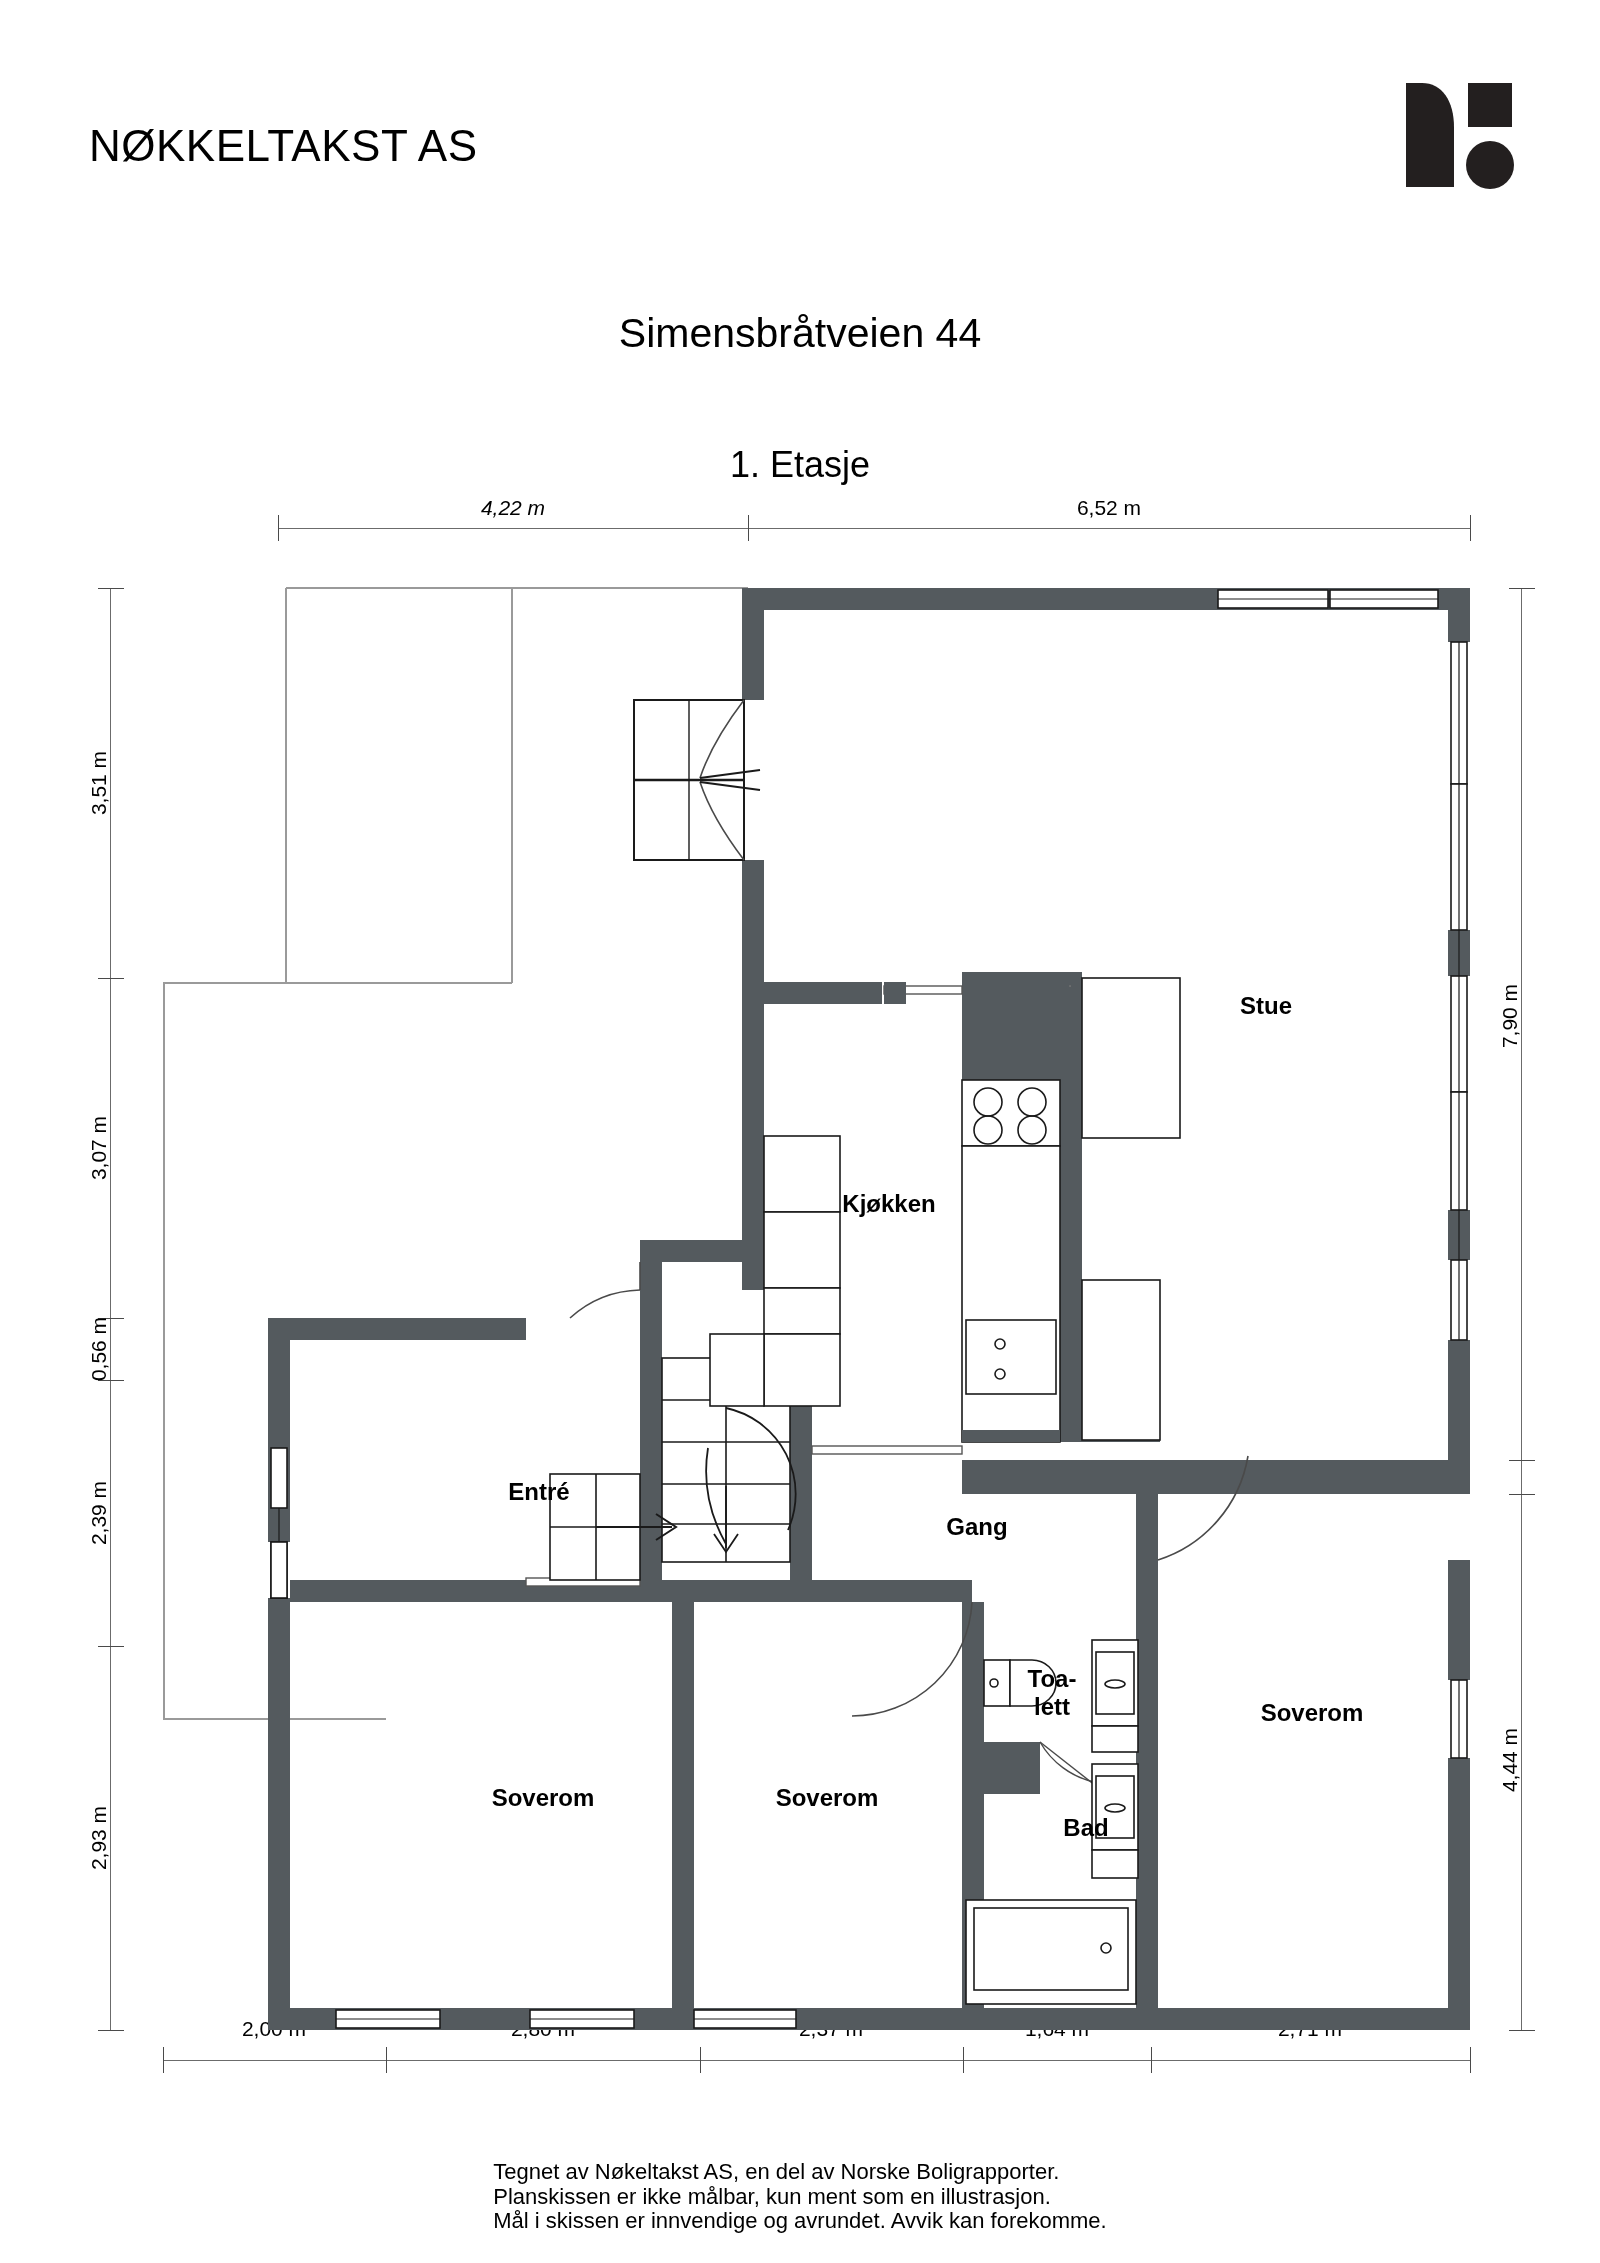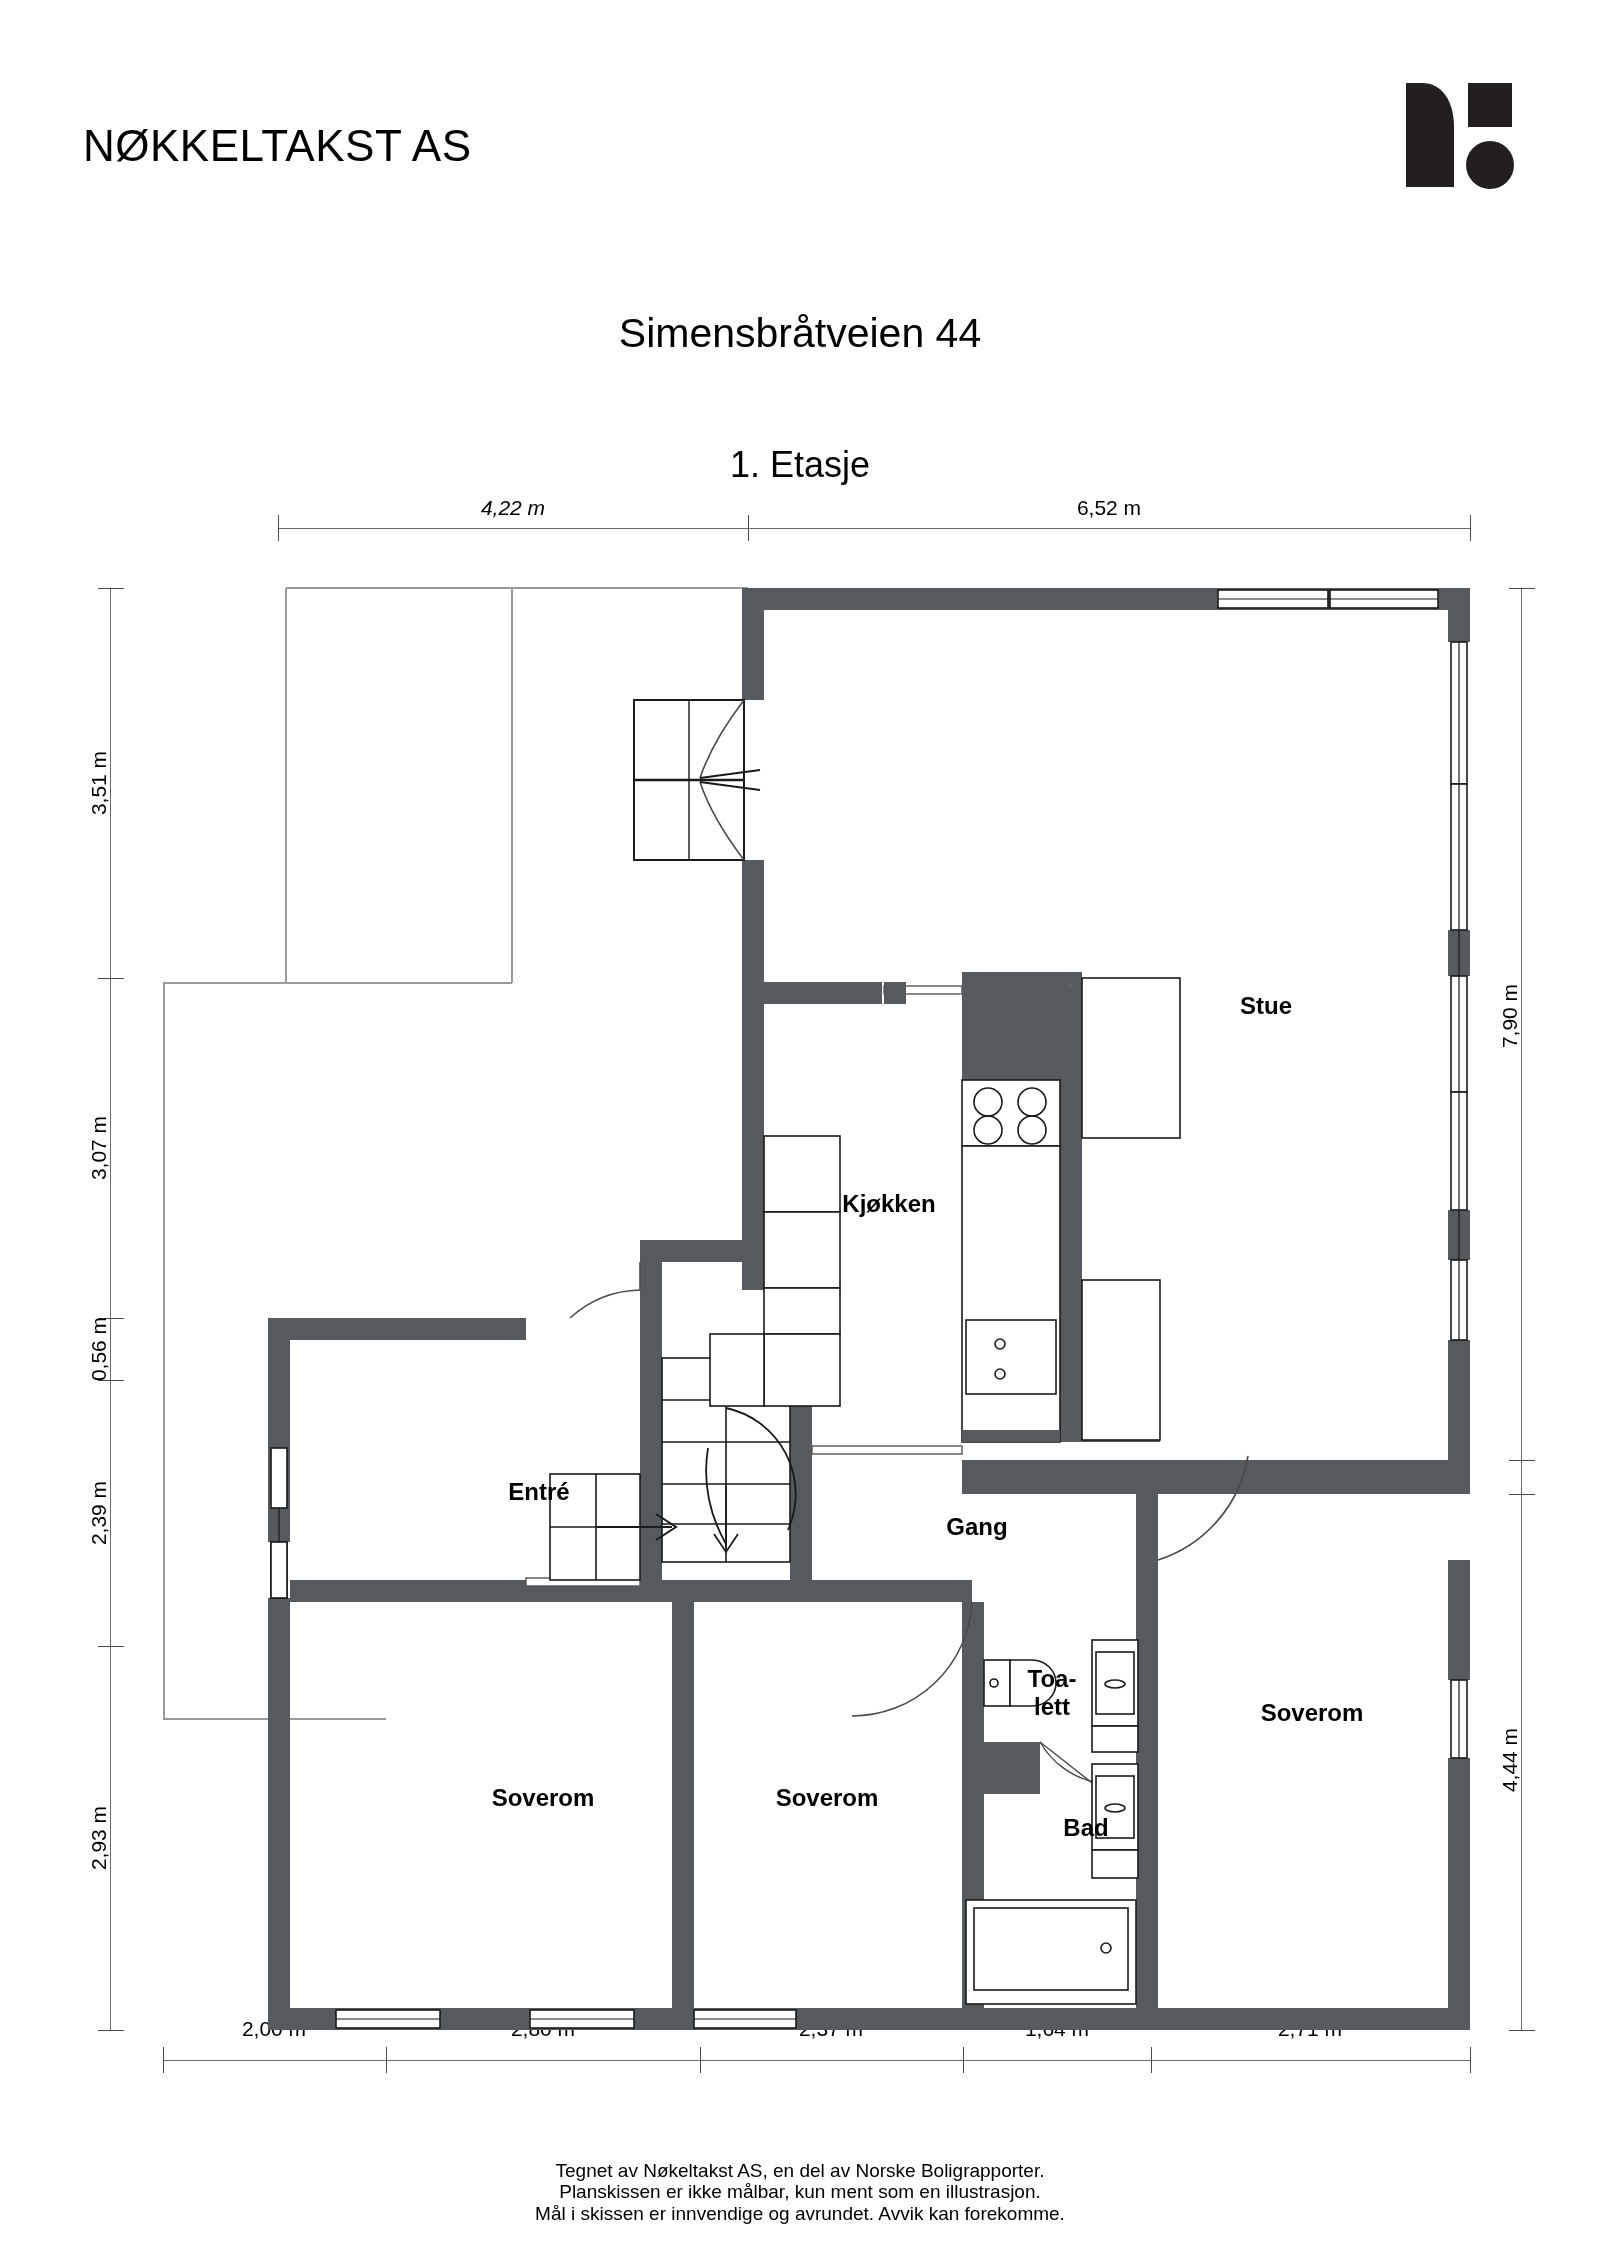--- a/index.html
+++ b/index.html
@@ -8,21 +8,21 @@
     width:1600px;height:2263px;
     font-family:"Liberation Sans","DejaVu Sans",sans-serif;
     color:#000;
     position:relative;
     overflow:hidden;
   }
   .page{position:absolute;inset:0;}
 
   
   .company-name{
-    position:absolute;left:83px;top:146px;
+    position:absolute;left:89px;top:146px;
     font-size:44px;letter-spacing:0.5px;
     transform:translateY(-50%);
     white-space:nowrap;
   }
   .logo{position:absolute;left:1398px;top:75px;width:120px;height:120px;}
 
   .doc-title{
     position:absolute;left:800px;top:333px;
     transform:translate(-50%,-50%);
     font-size:41px;white-space:nowrap;
@@ -49,21 +49,21 @@
 
   .room-label{
     position:absolute;font-size:24px;white-space:nowrap;
     transform:translate(-50%,-50%);text-align:center;line-height:1.15;font-weight:bold;
   }
 
   
   .footer{
     position:absolute;left:800px;top:2160px;
     transform:translateX(-50%);
-    text-align:center;font-size:19px;line-height:1.12;white-space:nowrap;
+    text-align:left;font-size:22px;line-height:1.12;white-space:nowrap;
   }
   .footer div{margin:0;}
 </style>
 </head>
 <body>
 
 <div class="page">
 
   <div class="company-name">NØKKELTAKST AS</div>
 

